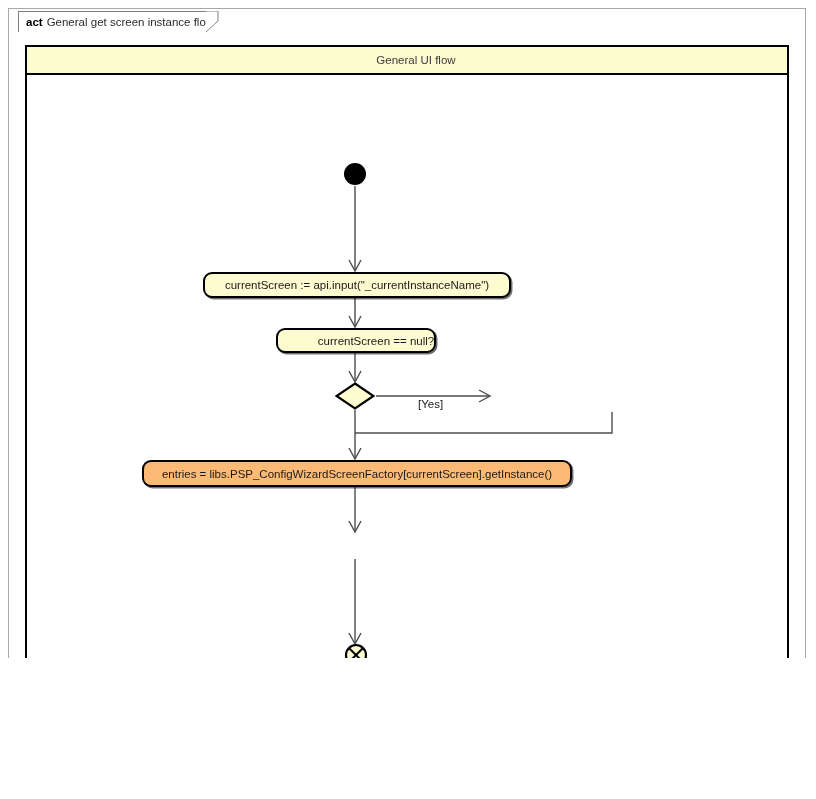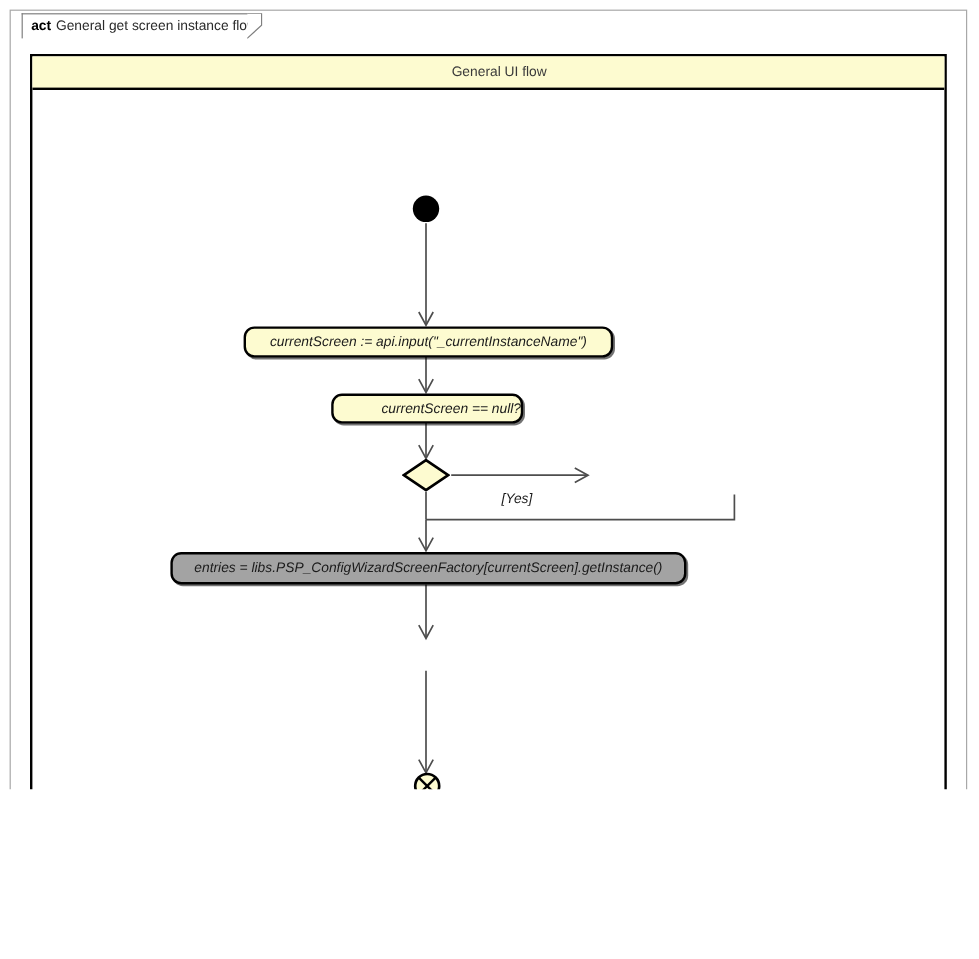--- a/index.html
+++ b/index.html
@@ -98,41 +98,40 @@
   }
 
   
   .surface {
     position: absolute;
     left: 0;
     top: 0;
     width: 816px;
     height: 799px;
     pointer-events: none;
-    font-style: italic;
   }
   .surface > * { pointer-events: auto; }
 
   
   .node-action {
     position: absolute;
     box-sizing: border-box;
     border: 2px solid #000000;
     border-radius: 9px;
     background: #fdfbd0;
     display: flex;
     align-items: center;
     justify-content: center;
     font-size: 11.5px;
     color: #1a1a1a;
     white-space: nowrap;
     box-shadow: 1.5px 1.5px 0 rgba(0,0,0,0.55);
   }
   .node-action.highlight {
-    background: #a3a3a3;
+    background: #fdba74;
   }
 
   .node-initial {
     position: absolute;
     width: 22px;
     height: 22px;
     border-radius: 50%;
     background: #000000;
   }
 
@@ -163,21 +162,20 @@
     stroke-width: 1.4px;
     fill: none;
   }
   .arrow-head { fill: none; stroke: #4d4d4d; stroke-width: 1.4px; }
 
   .edge-label {
     position: absolute;
     font-size: 11.5px;
     color: #1a1a1a;
     white-space: nowrap;
-    margin-top: 12px;
   }
 </style>
 </head>
 <body>
 
 <div id="canvas">
 
   <div class="outer-frame"></div>
 
   <div class="frame-tab">

